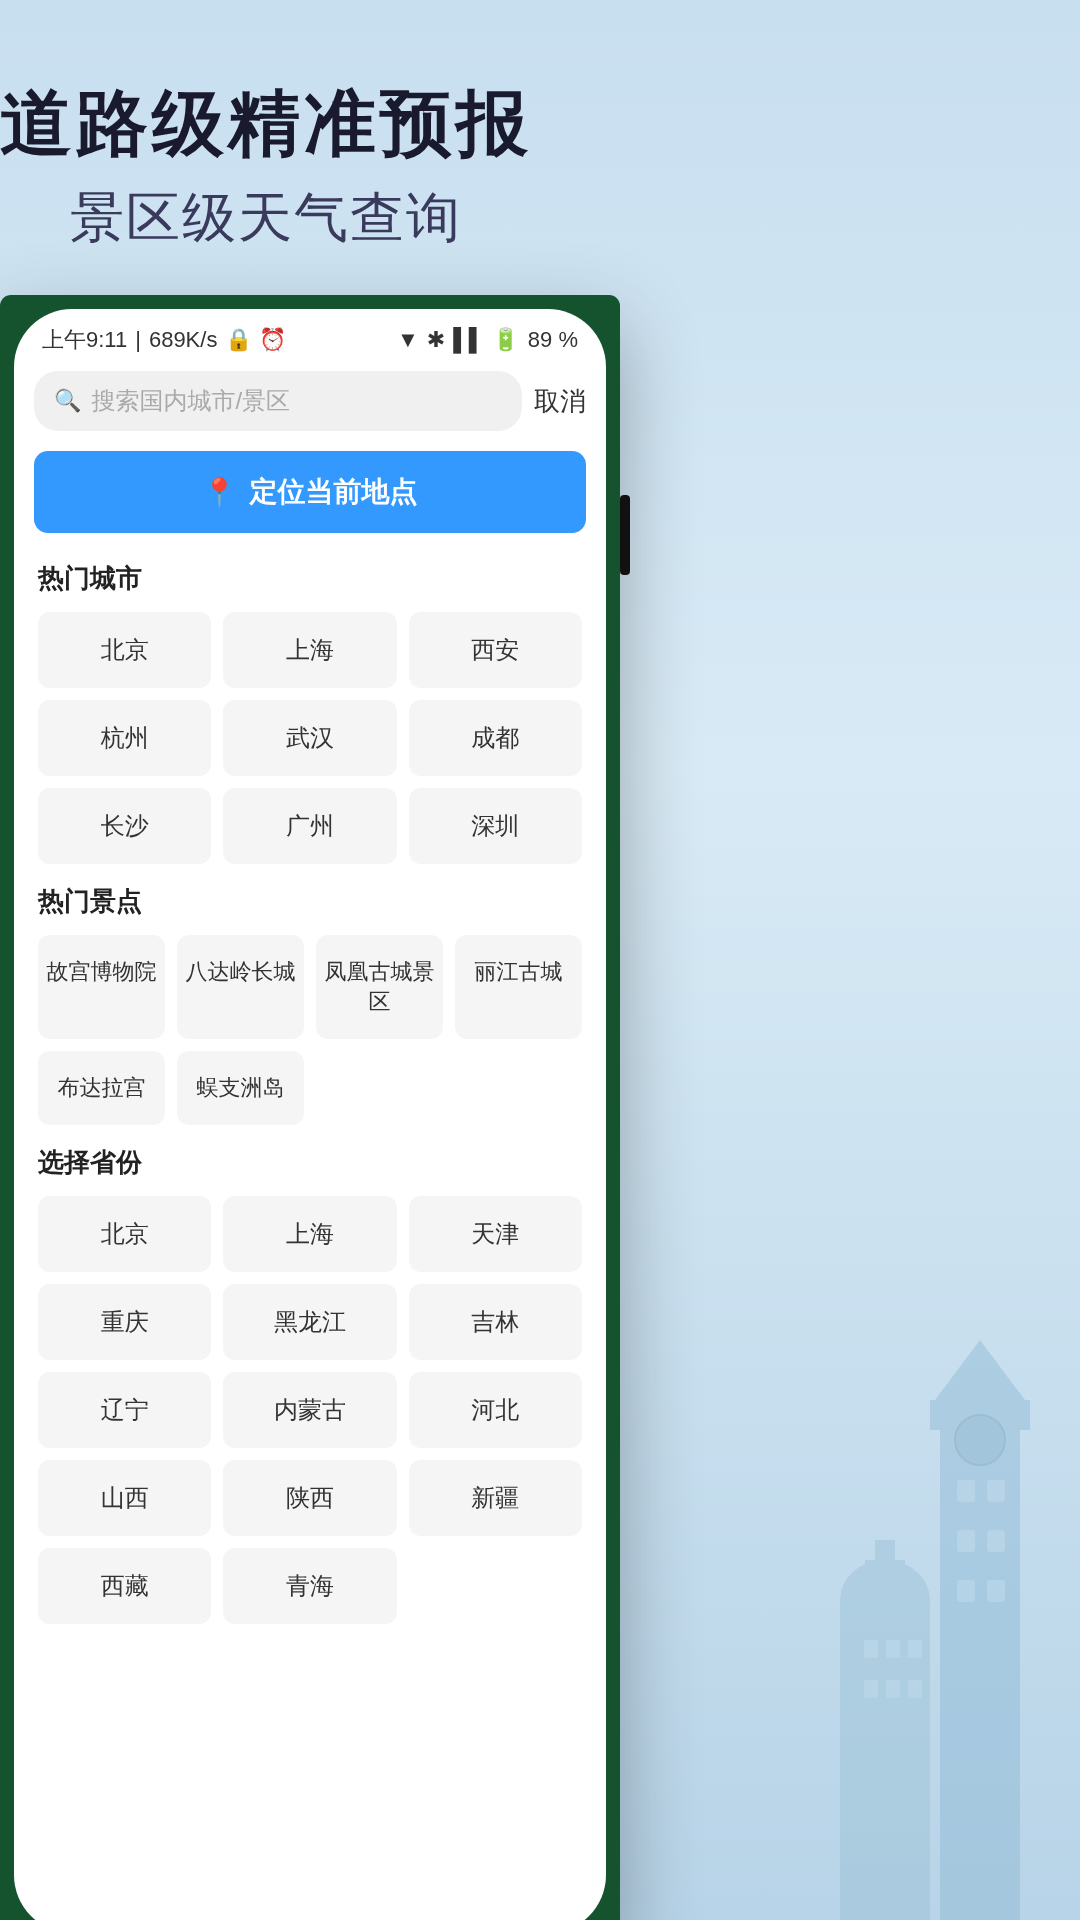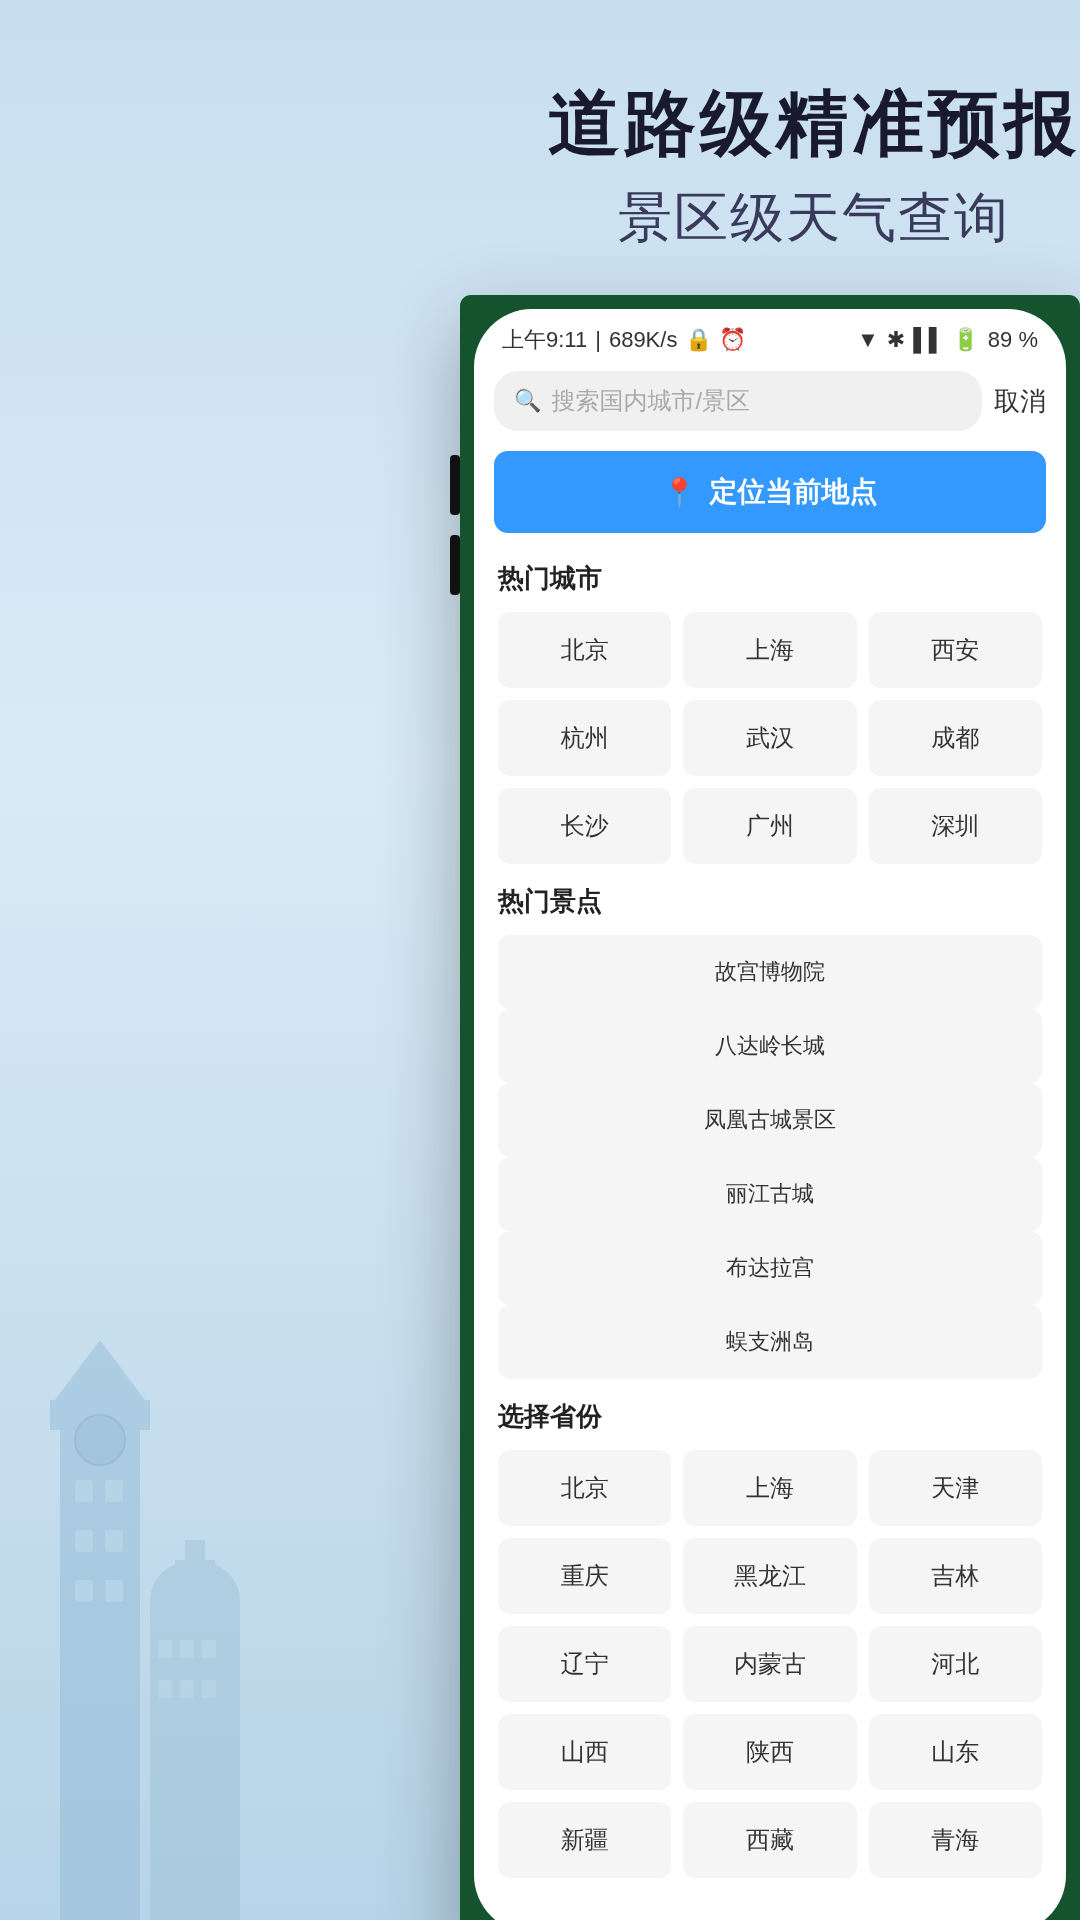--- a/index.html
+++ b/index.html
@@ -12,21 +12,21 @@
       overflow: hidden;
       position: relative;
     }
 
     .page-wrapper {
       width: 1080px;
       height: 1920px;
       position: relative;
       display: flex;
       flex-direction: column;
-      align-items: flex-end;
+      align-items: flex-start;
     }
 
     
     .hero-section {
       text-align: center;
       padding-top: 80px;
       margin-bottom: 40px;
     }
 
     .hero-title {
@@ -197,21 +197,22 @@
       border-radius: 12px;
       padding: 22px 10px;
       text-align: center;
       font-size: 24px;
       color: #333;
     }
 
     
     .attraction-grid {
       display: grid;
-      grid-template-columns: repeat(1, 1fr);
+      grid-template-columns: repeat(4, 1fr);
+      gap: 12px;
       margin-bottom: 20px;
     }
 
     .attraction-chip {
       background: #f5f5f5;
       border-radius: 12px;
       padding: 22px 8px;
       text-align: center;
       font-size: 22px;
       color: #333;
@@ -405,21 +406,20 @@
               <div class="province-chip">上海</div>
               <div class="province-chip">天津</div>
               <div class="province-chip">重庆</div>
               <div class="province-chip">黑龙江</div>
               <div class="province-chip">吉林</div>
               <div class="province-chip">辽宁</div>
               <div class="province-chip">内蒙古</div>
               <div class="province-chip">河北</div>
               <div class="province-chip">山西</div>
               <div class="province-chip">陕西</div>
-              <div class="province-chip">山东</div>
               <div class="province-chip">新疆</div>
               <div class="province-chip">西藏</div>
               <div class="province-chip">青海</div>
             </div>
 
         </div>
       </div>
     </div>
   </div>
 

